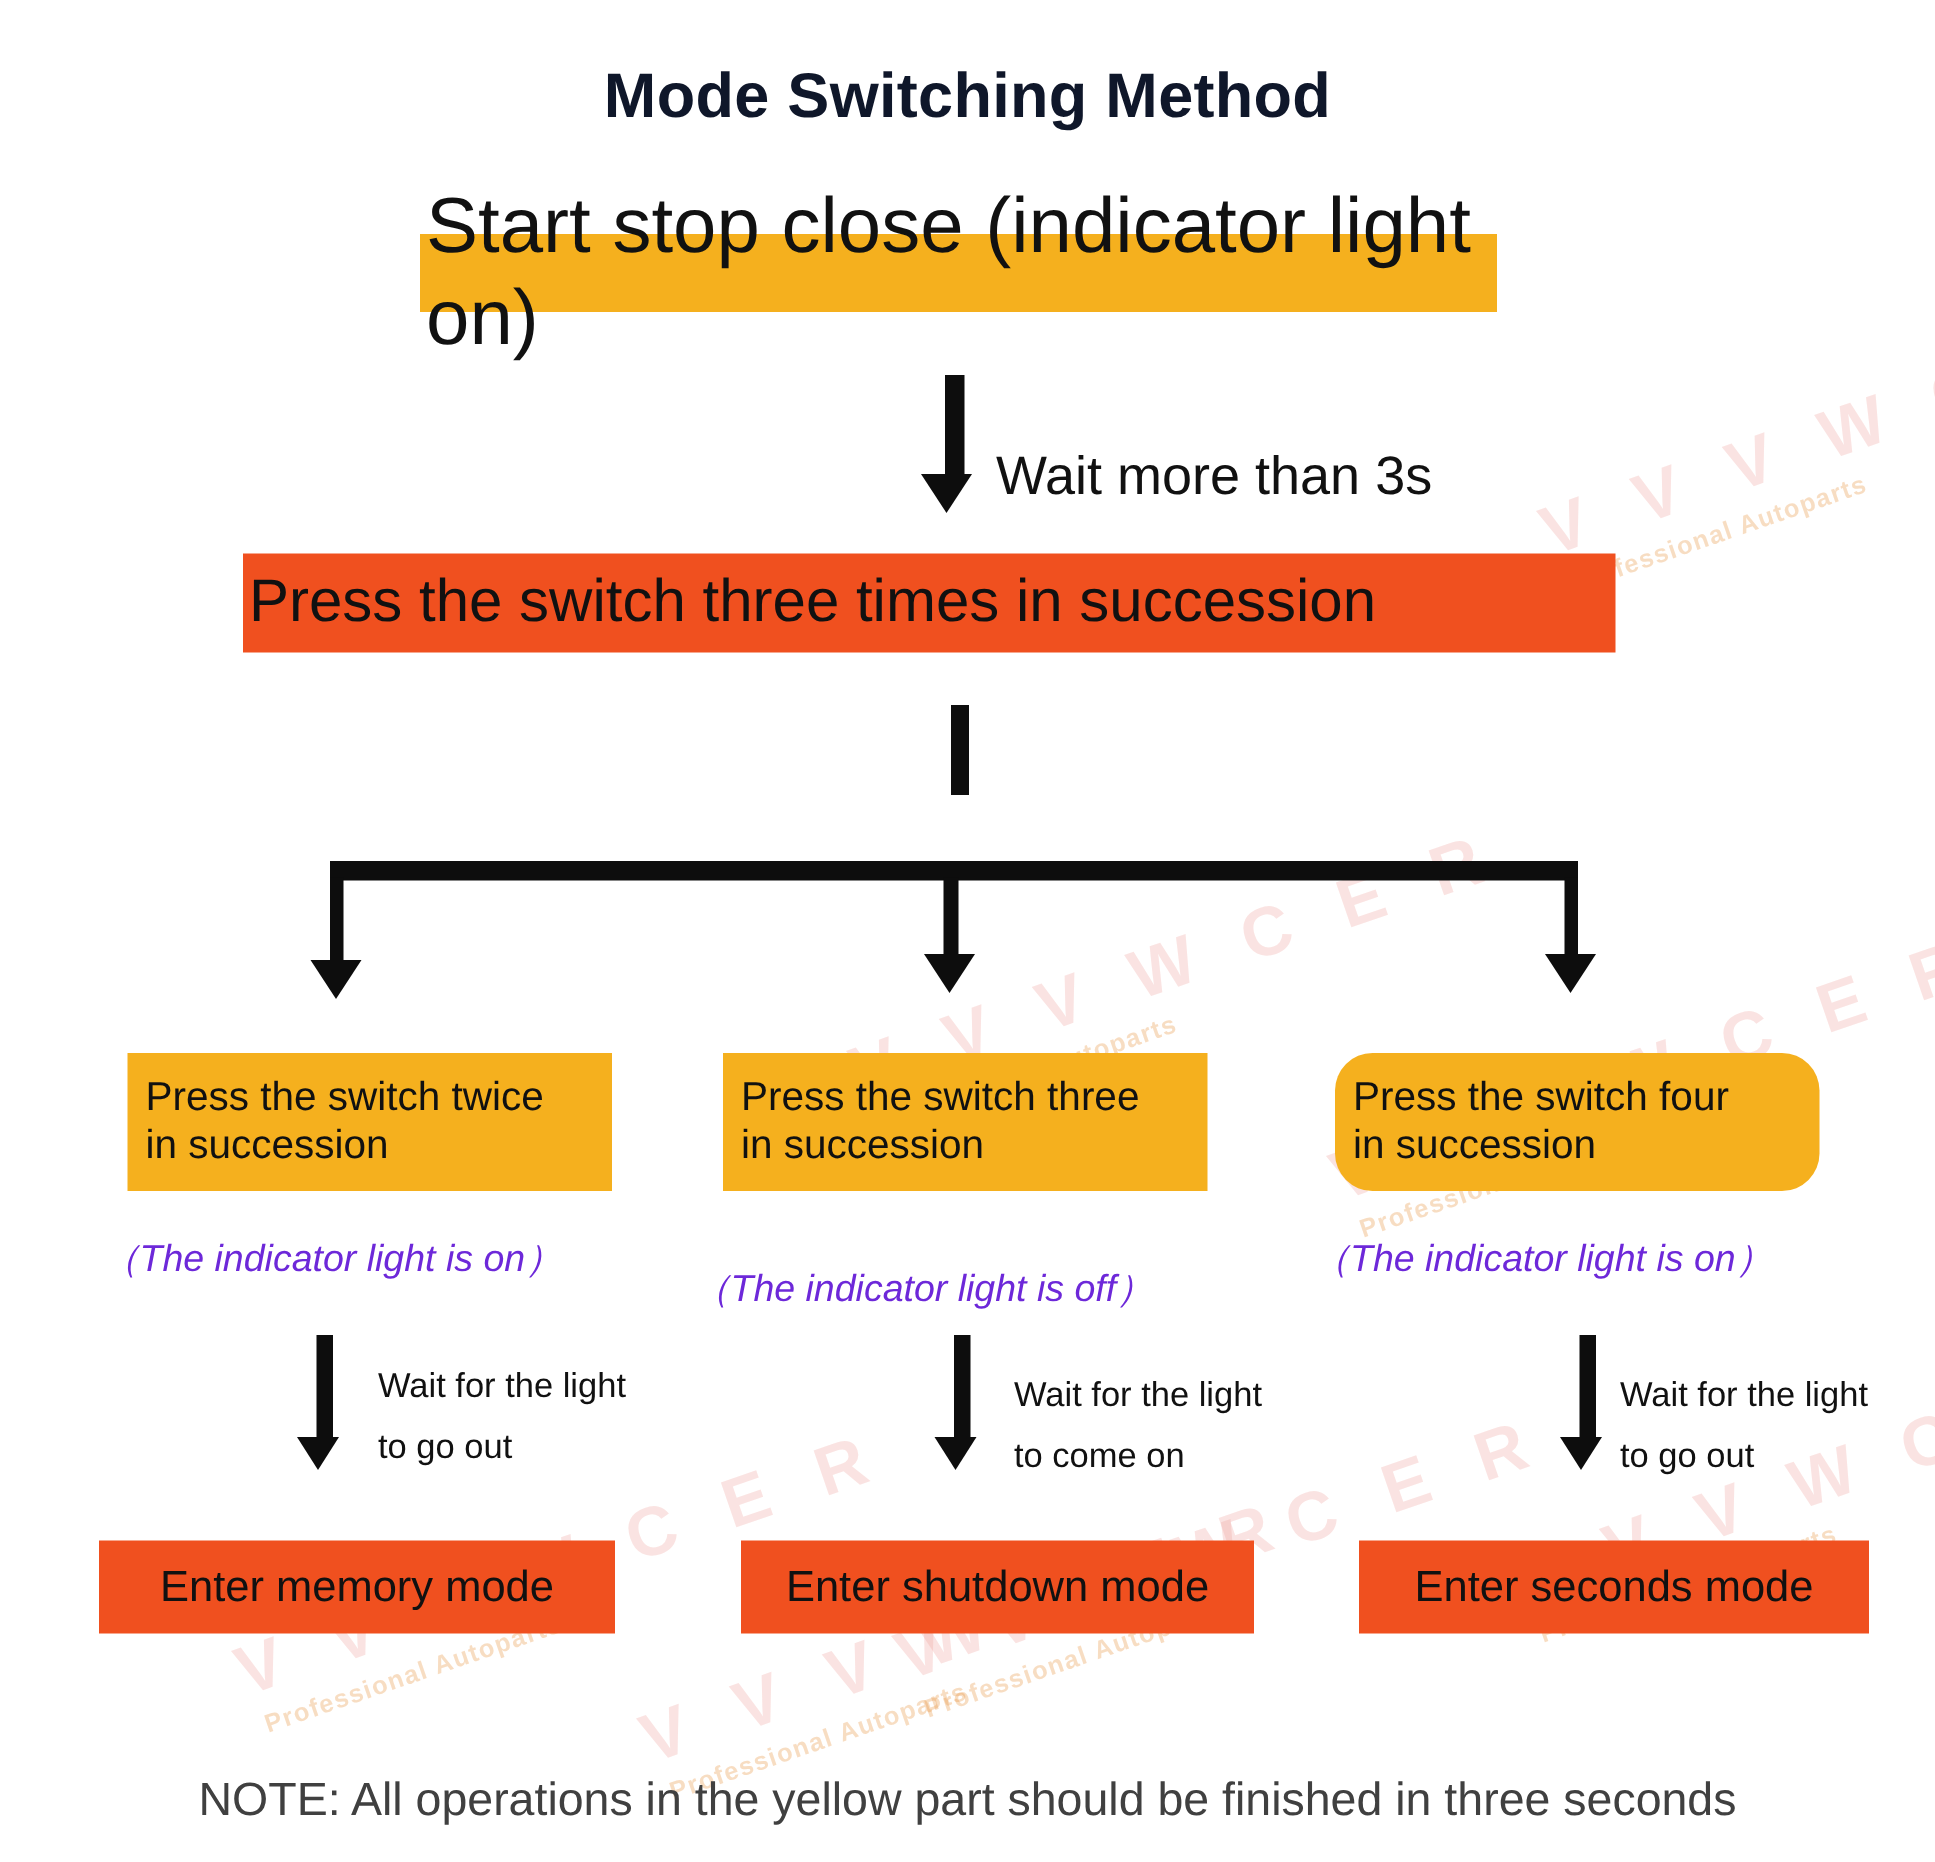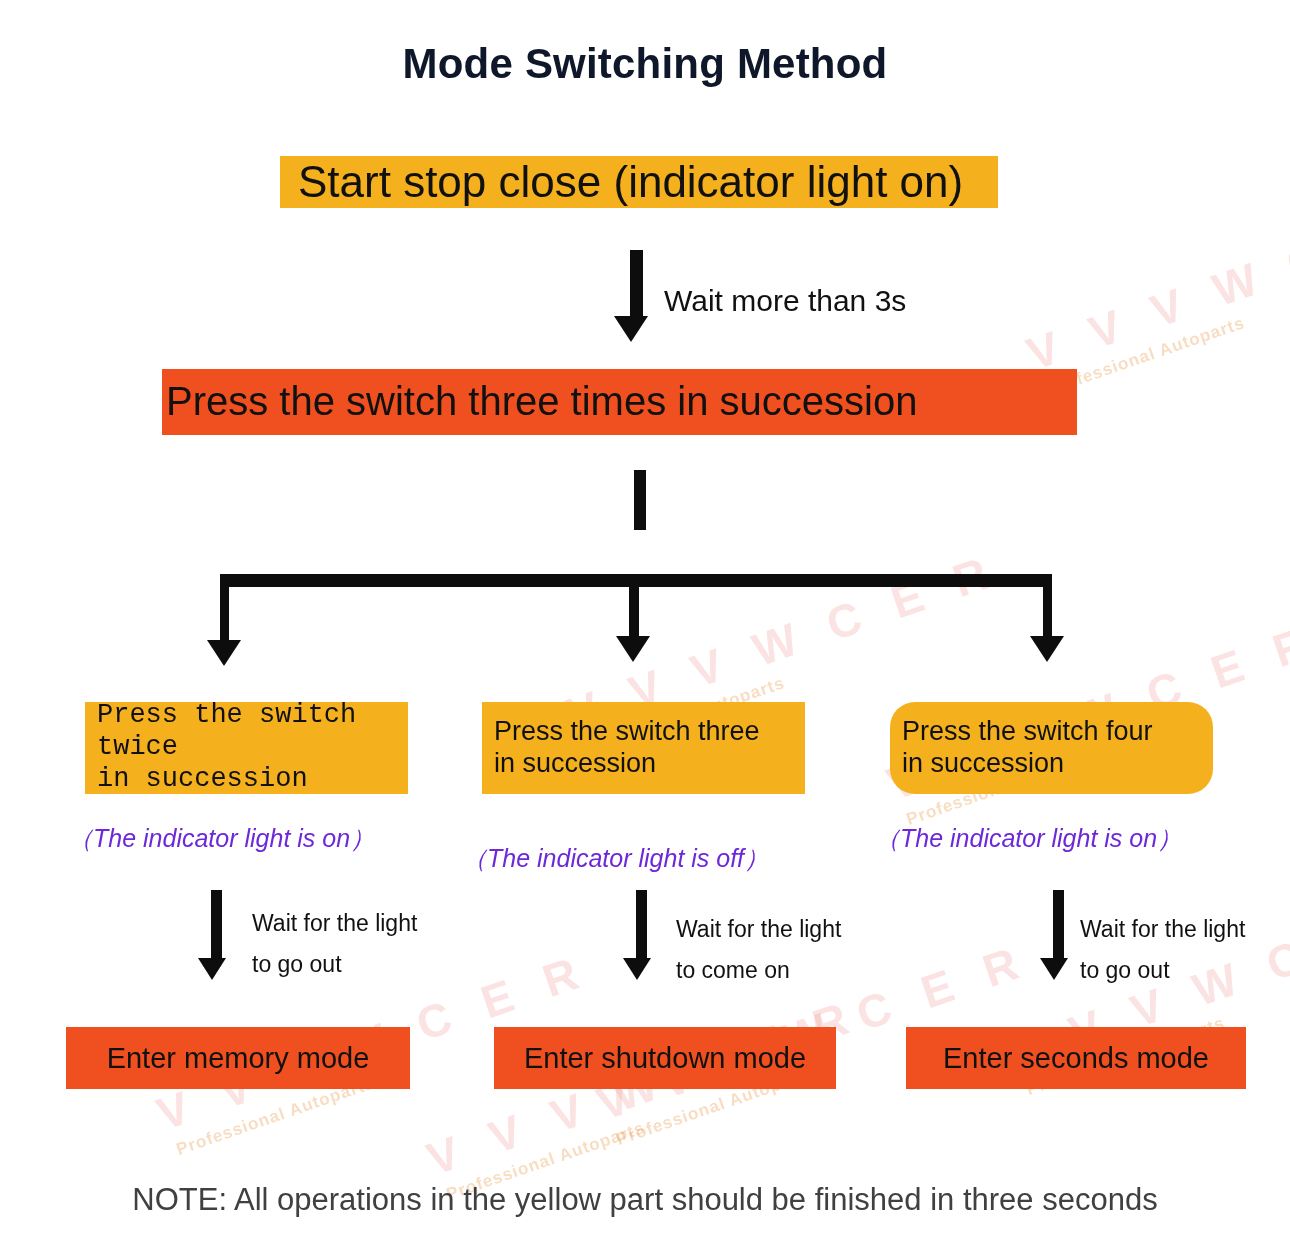--- a/index.html
+++ b/index.html
@@ -85,41 +85,41 @@
     align-items: center;
     color: #111111;
     line-height: 1.18;
   }
   .box-yellow { background: #F5B01E; }
   .box-red    { background: #F0501F; }
 
   .box-start {
     left: 280px; top: 156px;
     width: 718px; height: 52px;
-    padding-left: 18px;
-    font-size: 44px;
+    padding-left: 4px;
+    font-size: 52px;
   }
   .box-press3 {
     left: 162px; top: 369px;
     width: 915px; height: 66px;
     padding-left: 4px;
     font-size: 40px;
   }
 
   .opt-box {
     top: 702px;
     width: 323px; height: 92px;
     padding: 6px 10px 6px 12px;
     font-size: 27px;
     align-items: flex-start;
     flex-direction: column;
     justify-content: center;
   }
   .opt-box span { display: block; }
-  .opt-1 { left: 85px; font-family: Liberation Mono, monospace; }
+  .opt-1 { left: 85px; }
   .opt-2 { left: 482px; }
   .opt-3 { left: 890px; border-radius: 25px; }
 
   .opt-note {
     top: 822px;
     font-size: 25px;
     color: #6d28d9;
     white-space: nowrap;
     font-style: italic;
   }
@@ -151,21 +151,21 @@
   }
   .arrowhead.sm {
     border-left: 14px solid transparent;
     border-right: 14px solid transparent;
     border-top: 22px solid #0d0d0d;
   }
 
   
   .a1-line  { left: 630px; top: 250px; width: 13px; height: 70px; }
   .a1-head  { left: 614px; top: 316px; }
-  .a1-label { left: 664px; top: 284px; font-size: 30px; white-space: nowrap; }
+  .a1-label { left: 664px; top: 296px; font-size: 36px; white-space: nowrap; }
 
   
   .a2-line  { left: 634px; top: 470px; width: 12px; height: 60px; }
   .a2-label { left: 690px; top: 468px; font-size: 30px; line-height: 1.28; }
 
   
   .split-bar { left: 220px; top: 574px; width: 832px; height: 13px; }
   .sv-1 { left: 220px; top: 585px; width: 9px;  height: 60px; }
   .sv-2 { left: 629px; top: 585px; width: 10px; height: 55px; }
   .sv-3 { left: 1043px; top: 585px; width: 9px; height: 55px; }

